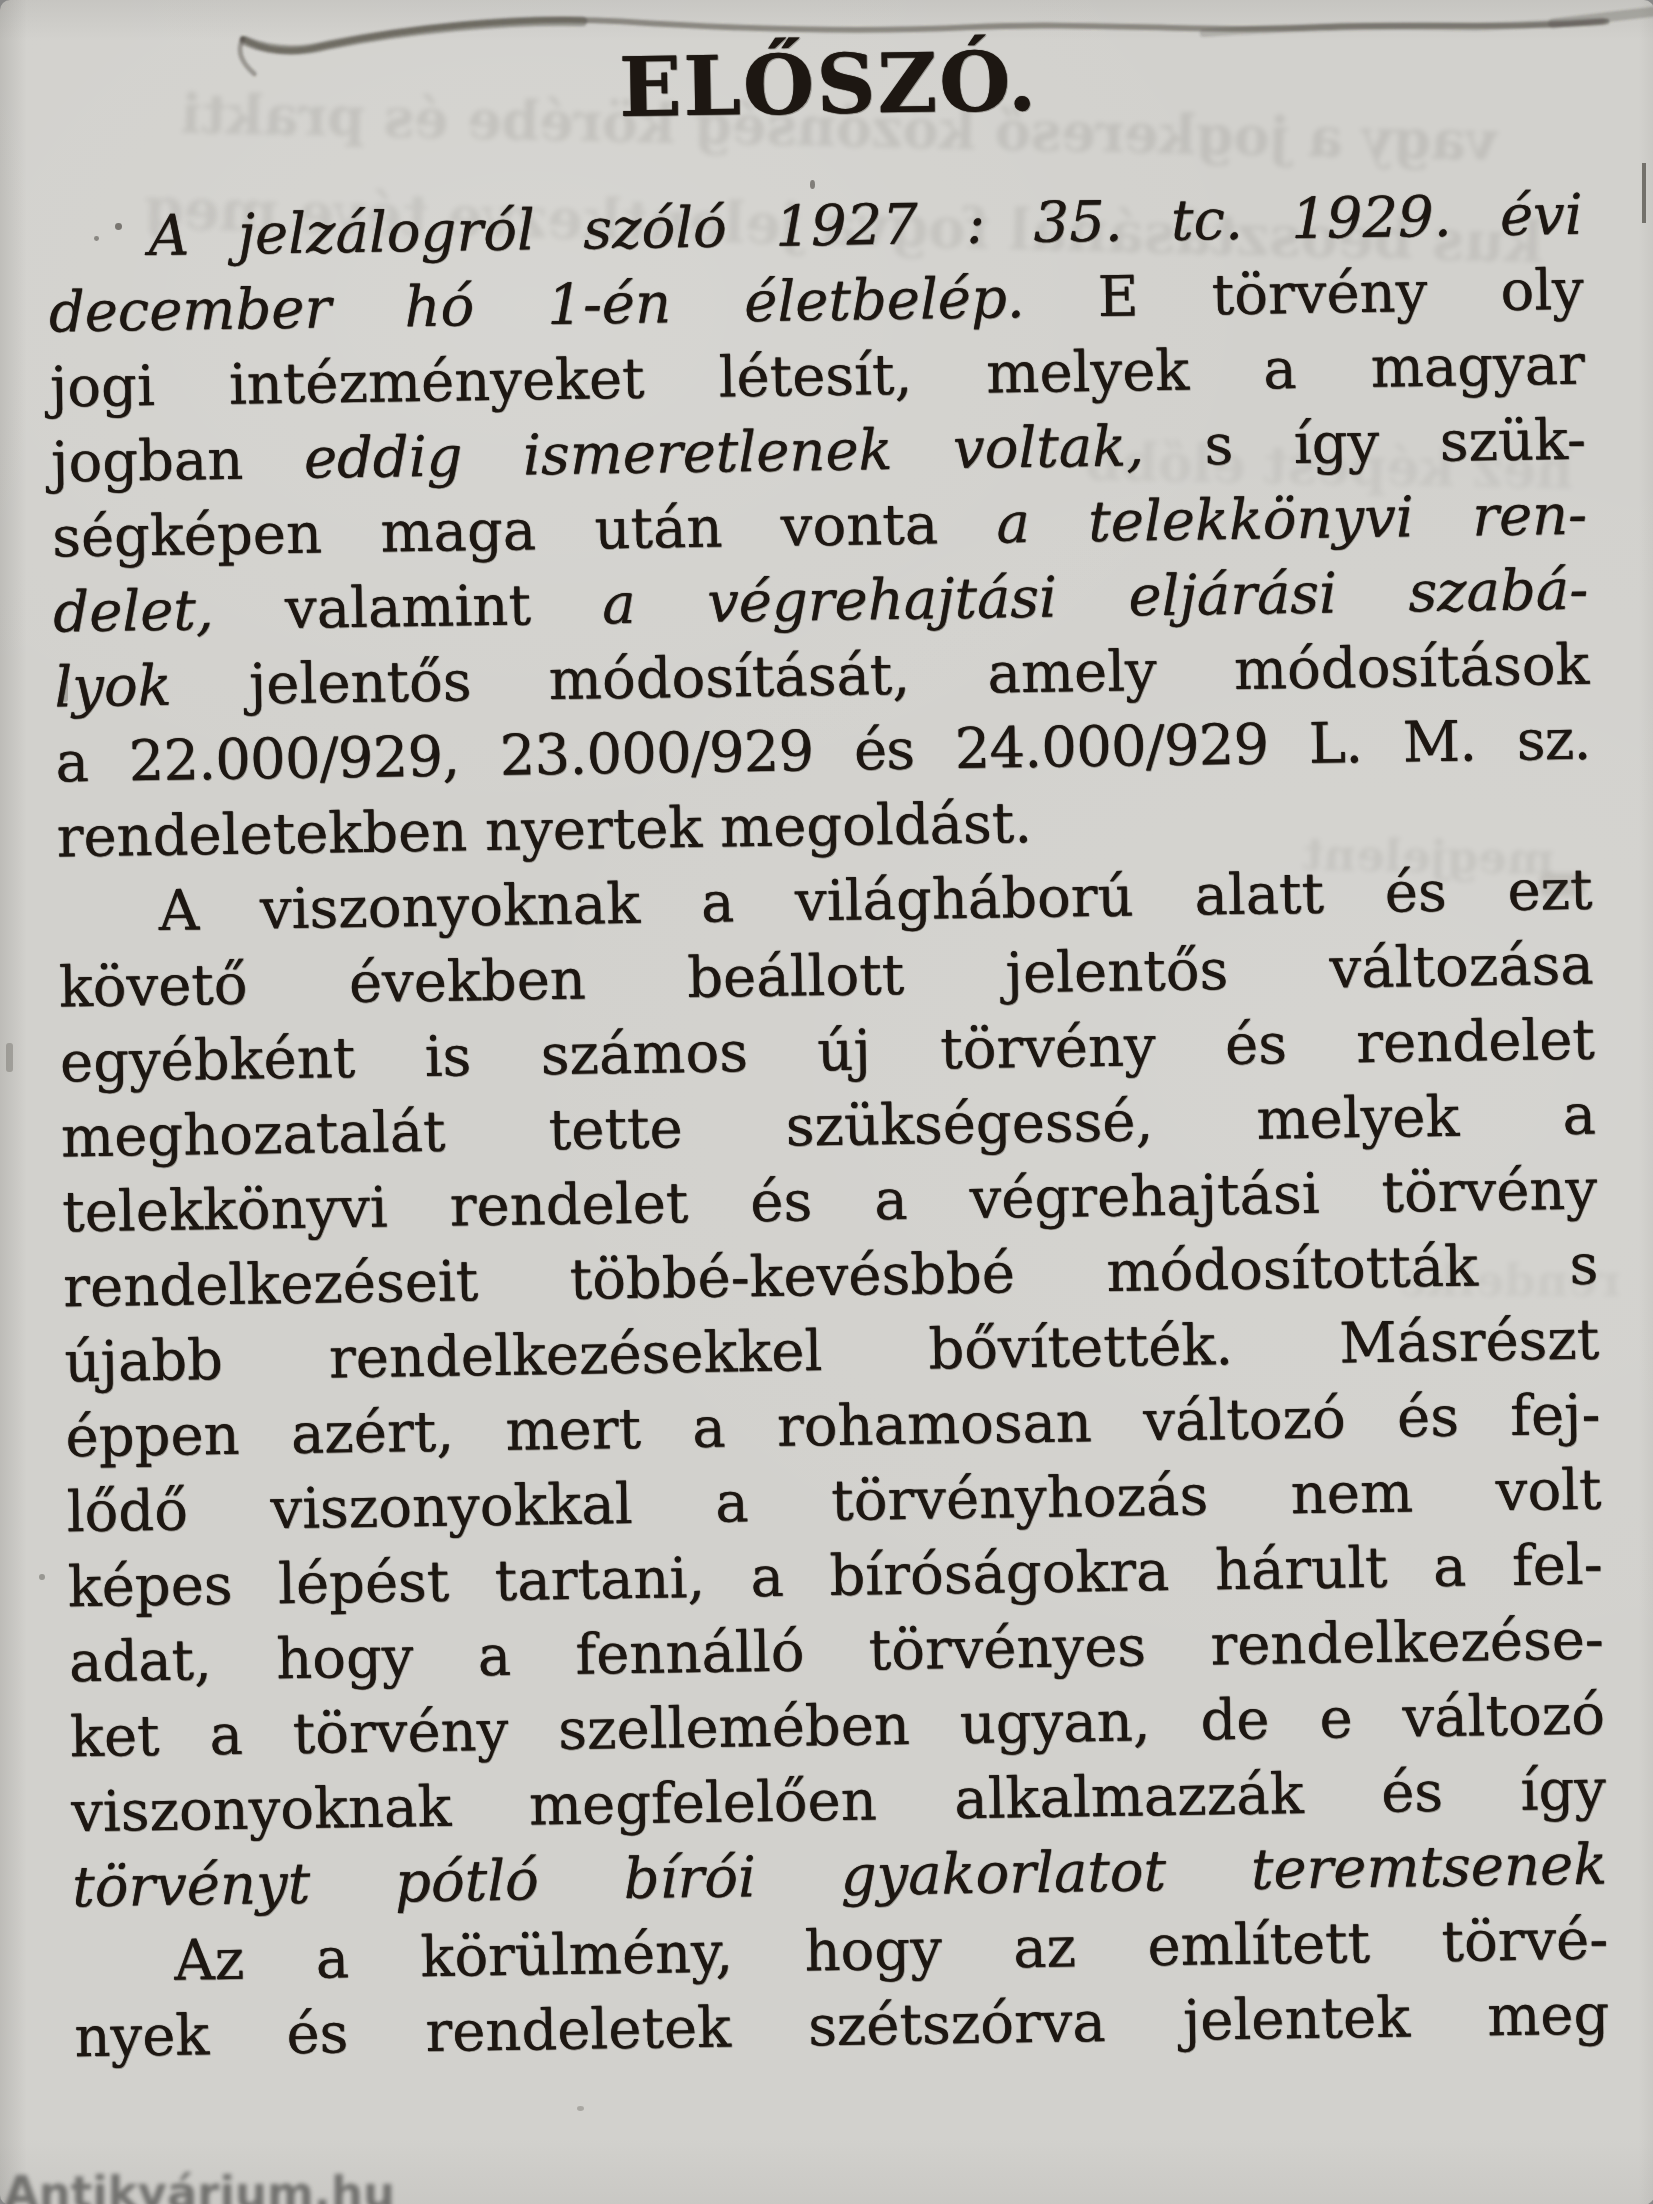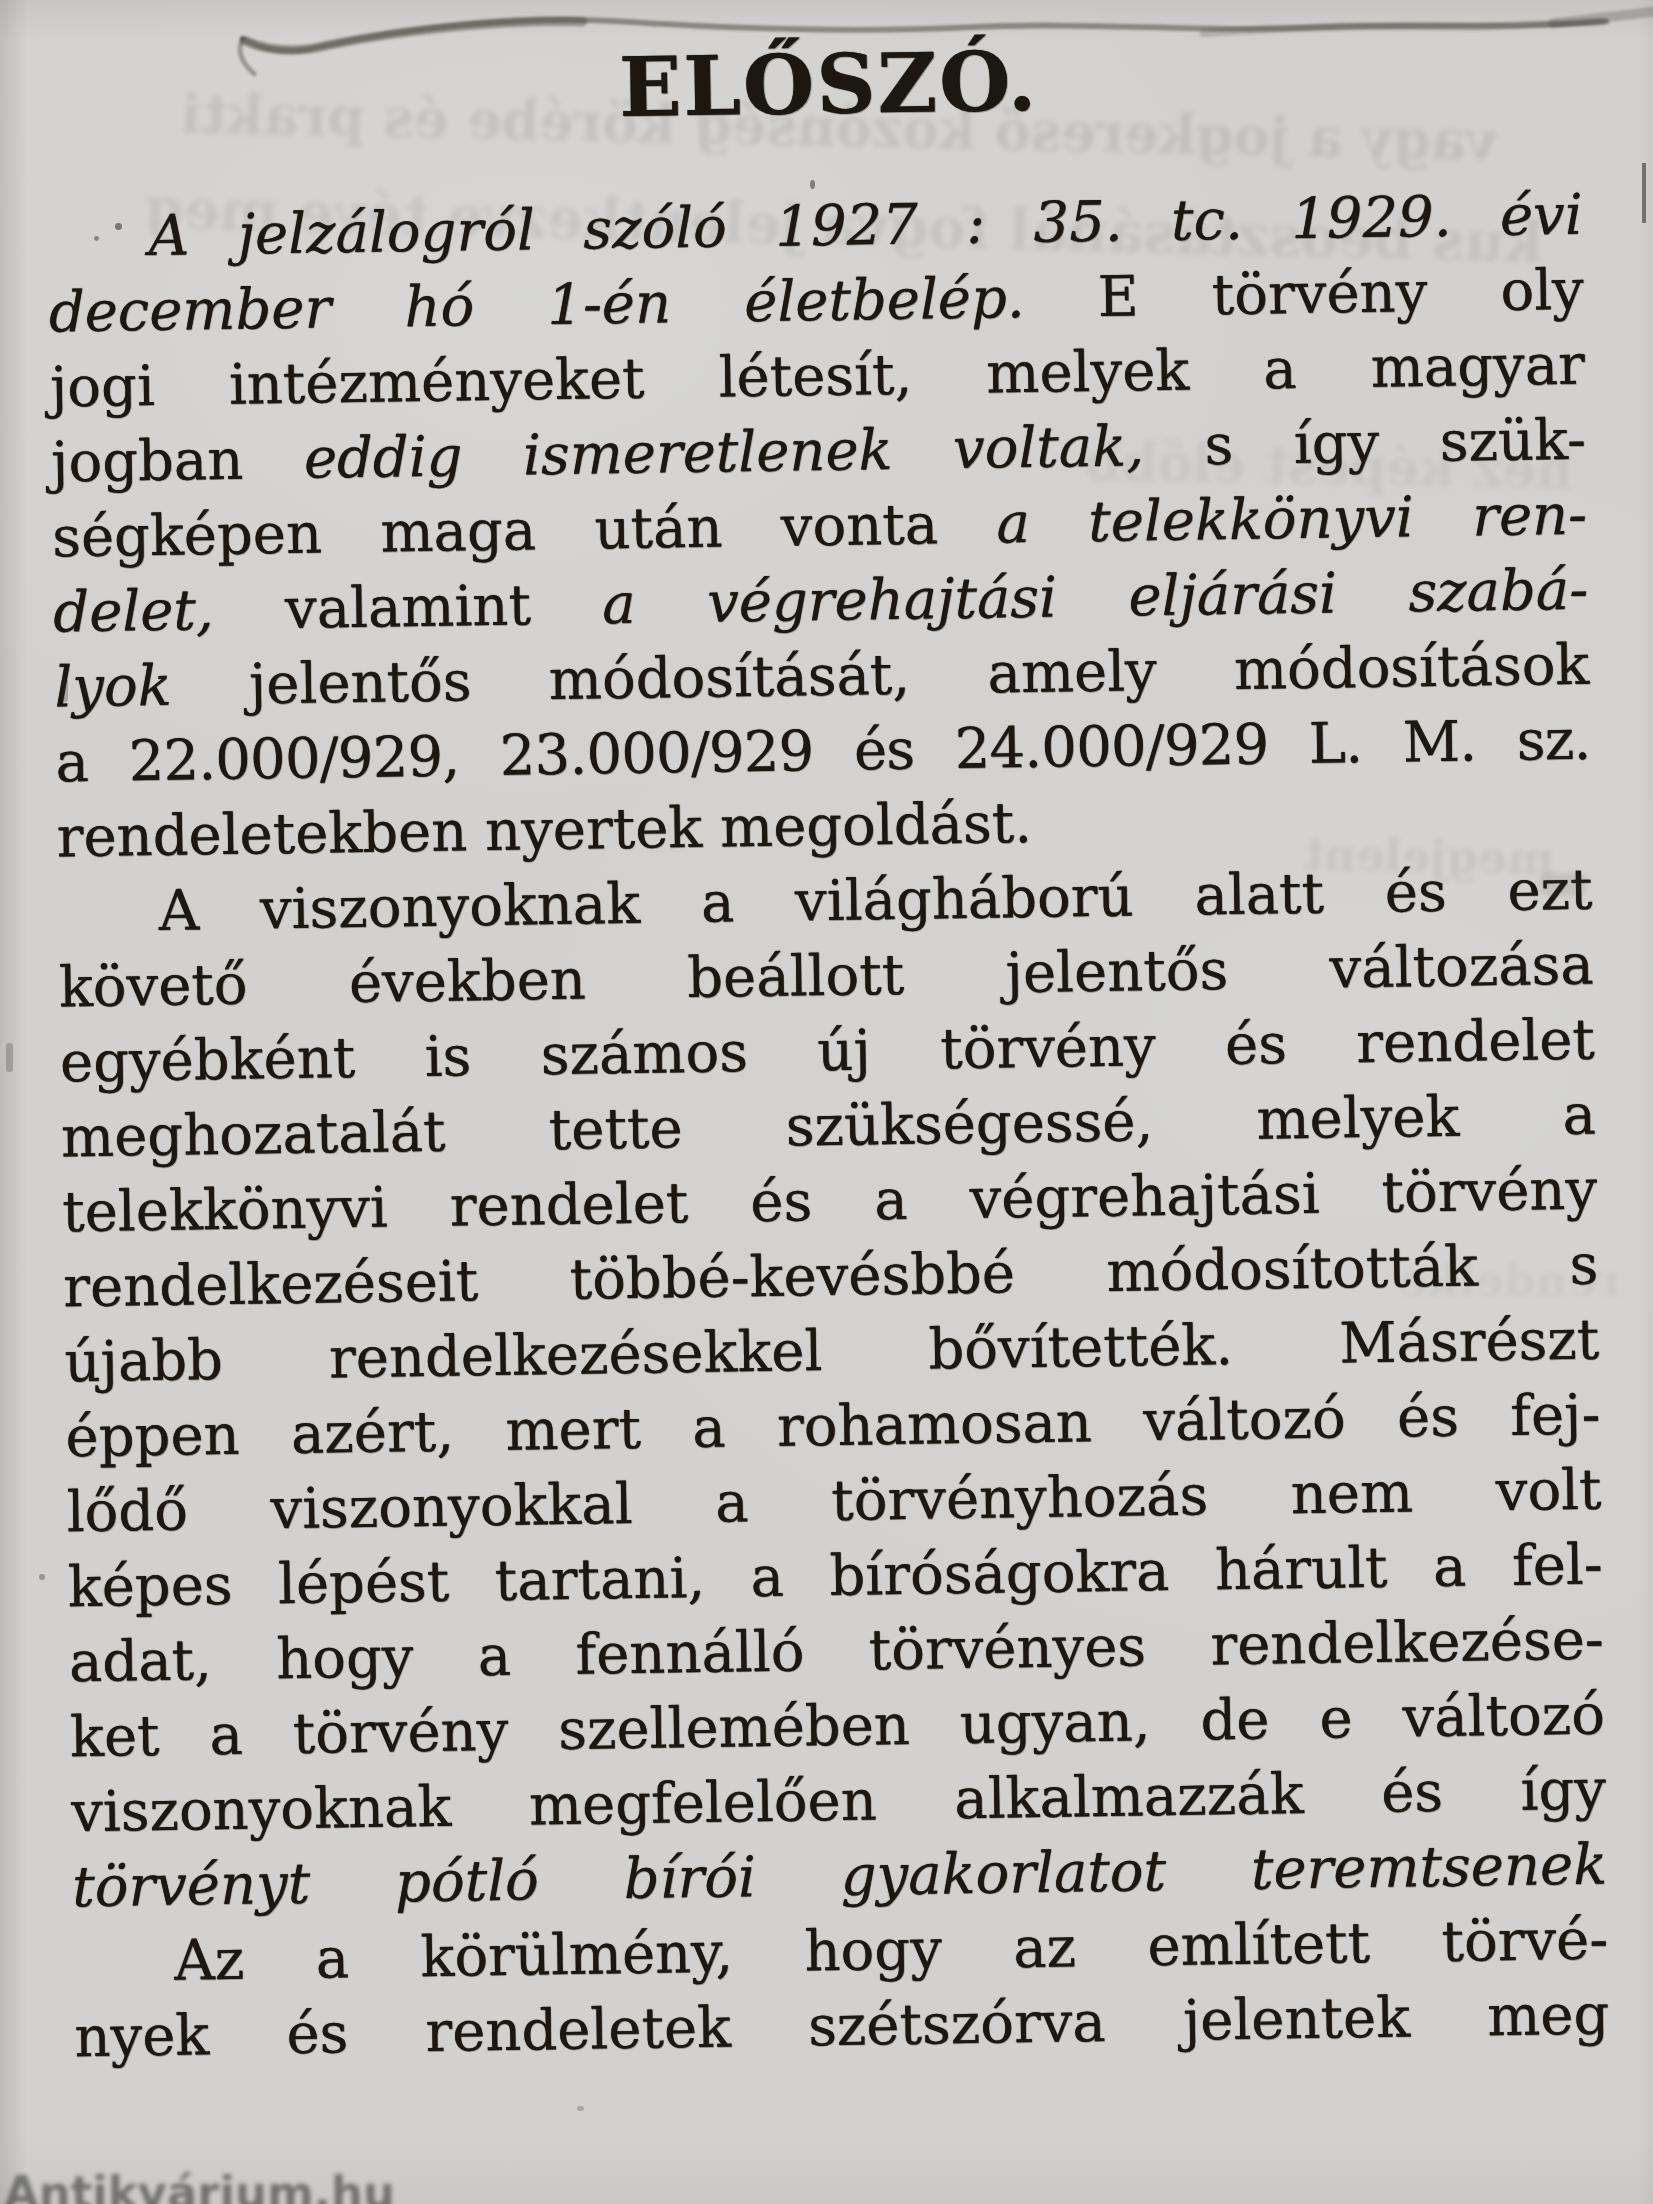--- a/index.html
+++ b/index.html
@@ -10,20 +10,21 @@
     background-color:#d2d1cd;
     background-image:
       radial-gradient(1261px 873px at 32% 14%, rgba(255,255,255,0.10), transparent 62%),
       radial-gradient(1456px 1067px at 82% 48%, rgba(255,255,255,0.07), transparent 65%),
       linear-gradient(to right, rgba(38,35,30,0.12), transparent 27px),
       linear-gradient(to left, rgba(38,35,30,0.05), transparent 15.5px),
       linear-gradient(to bottom, rgba(38,35,30,0.07), transparent 41px),
       linear-gradient(to top, rgba(38,35,30,0.05), transparent 68px);
     font-family:"DejaVu Serif", serif;
     color:#1d1712;
+    border-radius:10px;
   }
   .rot{
     position:absolute;left:60px;top:0;width:1535px;height:2205px;
     transform:rotate(-0.85deg);
     transform-origin:50% 48%;
   }
   .title{
     position:absolute;top:35px;left:0;width:100%;
     text-align:center;
     font-weight:bold;font-size:82px;line-height:1.2;

